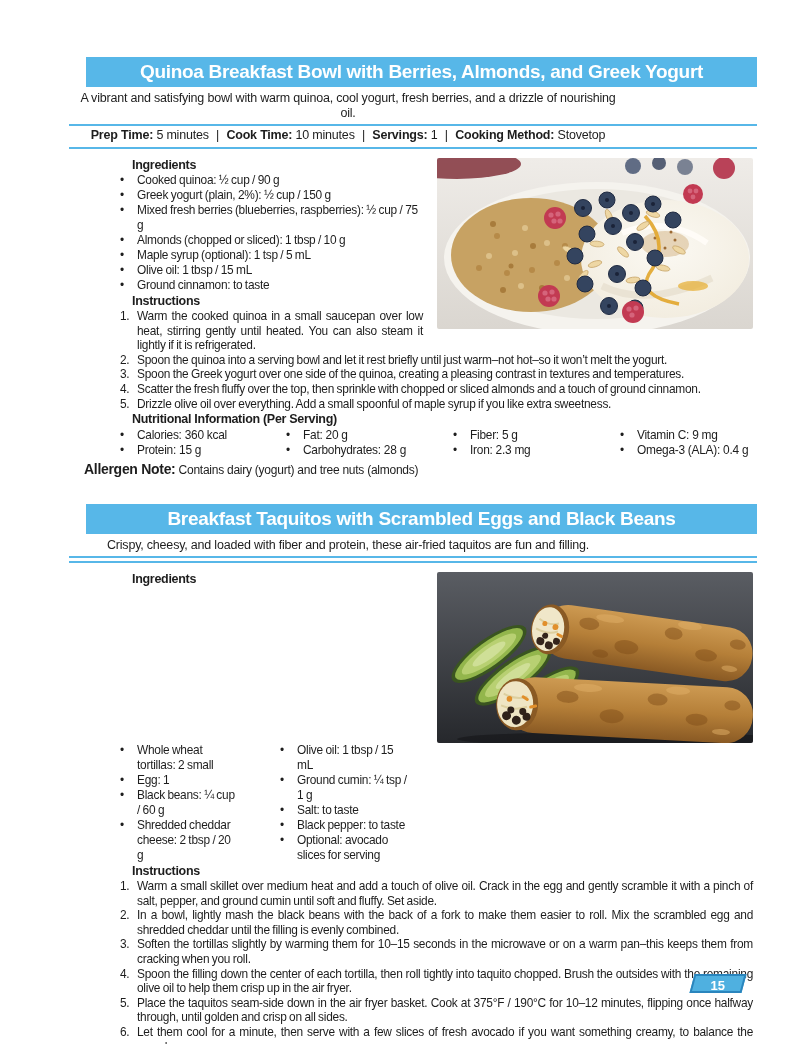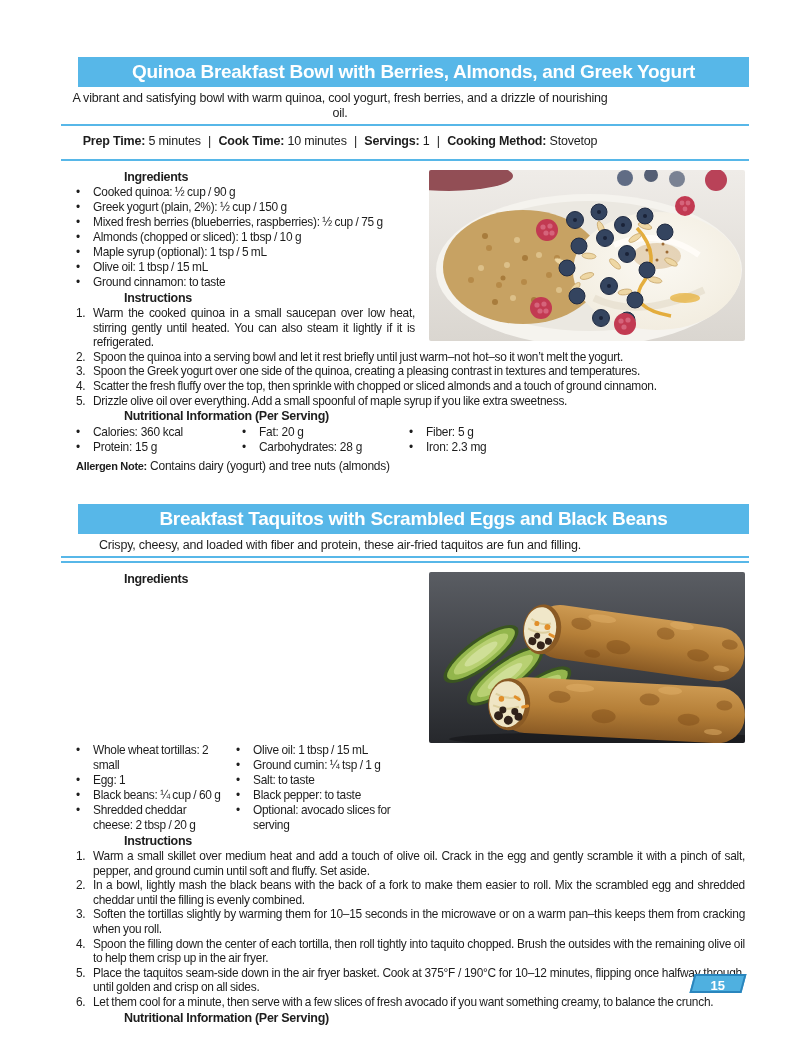--- a/index.html
+++ b/index.html
@@ -3,65 +3,65 @@
 <meta charset="utf-8">
 <style>
   * { margin:0; padding:0; box-sizing:border-box; }
   html,body { background:#ffffff; }
   body {
     width:800px; height:1044px; position:relative; overflow:hidden;
     font-family:"Liberation Sans", sans-serif; color:#1d1d1d;
   }
   .page { position:absolute; inset:0; background:#fff; }
 
-  .recipe { position:absolute; left:4px; width:672px; }
+  .recipe { position:absolute; left:12px; width:672px; }
   #recipe1 { top:57px; }
   #recipe2 { top:504px; }
 
   .title-bar {
     margin-left:74px; width:671px; height:30px; background:#57b7e8;
     color:#ffffff; font-weight:bold; font-size:19px; line-height:30px;
     text-align:center; letter-spacing:-0.3px;
   }
   .subtitle {
     margin:4px 60px 0 60px; text-align:center; font-size:12.5px;
     line-height:15px; letter-spacing:-0.2px;
   }
   .rule { margin:3px 0 0 57px; width:688px; border-top:2px solid #57b7e8; }
   .meta {
-    text-align:center; font-size:12.5px; line-height:16px; padding:7px 0;
+    text-align:center; font-size:12.5px; line-height:16px; padding:1px 0;
     letter-spacing:-0.2px;
   }
   .meta b { font-weight:bold; }
   .sep { margin:0 4px; }
 
   .content {
     margin-left:72px; width:669px; margin-top:9px;
     font-size:11.9px; letter-spacing:-0.25px; line-height:15px;
   }
   .photo {
     float:right; width:316px; height:171px; margin:0 0 0 14px;
     border-radius:2px; display:block;
   }
   .sec-head { font-weight:bold; font-size:12.5px; line-height:15px; letter-spacing:-0.3px; margin-top:1px;padding-left:48px; }
 
-  .li { padding-left:17px; text-indent:-17px; }
+  .li { padding-left:17px; text-indent:-17px;margin-left:36px; }
   .blt { display:inline-block; width:17px; text-indent:0; }
   .num { display:inline-block; width:17px; text-indent:0; }
 
   .ing-list, .instr-list { word-spacing:-0.5px; }
   .instr-list .li { line-height:14.6px; text-align:justify; }
 
   .ing-cols { display:flex; gap:8px; width:345px; }
   .ing-col.c1 { width:152px; }
   .ing-col.c2 { width:164px; }
 
   .nutri { display:grid; grid-template-columns:166px 167px 167px 1fr; margin-top:1px; }
   .allergen { margin-top:4px; font-size:12px; }
-  .allergen b { font-size:11px; letter-spacing:-0.3px; }
+  .allergen b { font-size:14px; letter-spacing:-0.3px; }
 
   .page-badge {
     position:absolute; left:692px; top:974px; width:52px; height:19px;
     background:#4fb0e0; border:2px solid #2a85bd; transform:skewX(-15deg);
     text-align:center;
   }
   .page-badge span {
     display:inline-block; transform:skewX(15deg); color:#fff;
     font-weight:bold; font-size:13px; line-height:15px;
   }
@@ -257,20 +257,24 @@
           <div class="li"><span class="blt">•</span><span>Protein: 15 g</span></div>
         </div>
         <div class="ncol">
           <div class="li"><span class="blt">•</span><span>Fat: 20 g</span></div>
           <div class="li"><span class="blt">•</span><span>Carbohydrates: 28 g</span></div>
         </div>
         <div class="ncol">
           <div class="li"><span class="blt">•</span><span>Fiber: 5 g</span></div>
           <div class="li"><span class="blt">•</span><span>Iron: 2.3 mg</span></div>
         </div>
+        <div class="ncol">
+          <div class="li"><span class="blt">•</span><span>Vitamin C: 9 mg</span></div>
+          <div class="li"><span class="blt">•</span><span>Omega-3 (ALA): 0.4 g</span></div>
+        </div>
       </div>
 
       <div class="allergen">
         <b>Allergen Note:</b>
         <span>Contains dairy (yogurt) and tree nuts (almonds)</span>
       </div>
       <div class="clear"></div>
     </div>
   </section>
 

